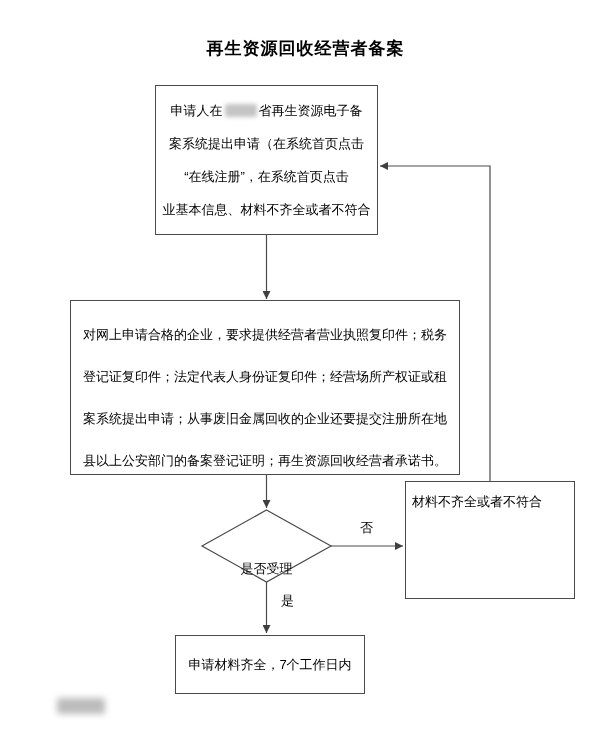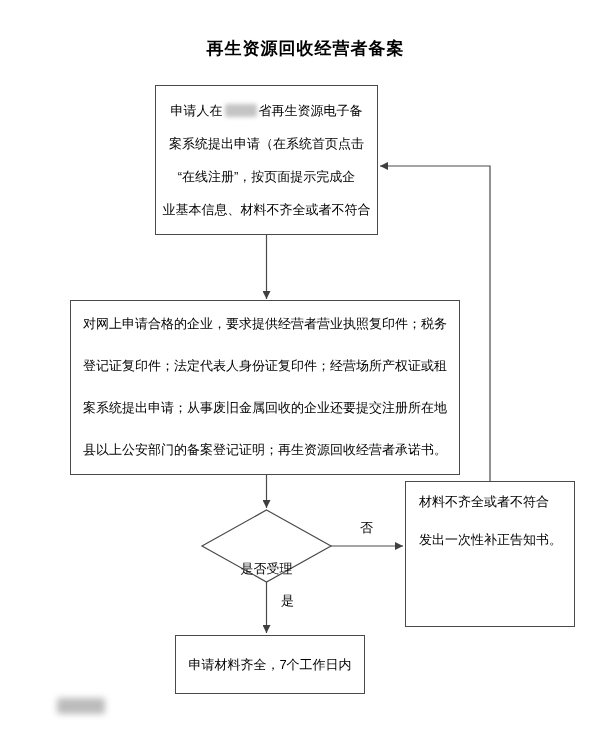--- a/index.html
+++ b/index.html
@@ -39,36 +39,36 @@
     width: 223px; height: 150px;
     display: flex;
     flex-direction: column;
     justify-content: center;
     text-align: center;
   }
   .box1 .line { line-height: 33px; white-space: nowrap; }
   .box2 {
     left: 70px; top: 300px;
     width: 390px; height: 175px;
-    padding: 2px 12px;
+    padding: 13px 12px;
   }
   .box2 .line { line-height: 42px; white-space: nowrap; }
   .diamond-label {
     position: absolute;
     left: 202px; top: 533px;
     width: 129px; height: 72px;
     display: flex;
     align-items: center;
     justify-content: center;
     font-size: 13px;
   }
   .reject-box {
     left: 405px; top: 481px;
-    width: 170px; height: 146px;
-    padding: 1px 13px;
+    width: 170px; height: 118px;
+    padding: 1px 6px;
   }
   .reject-box .line { line-height: 38px; white-space: nowrap; }
   .accept-box {
     left: 175px; top: 635px;
     width: 190px; height: 59px;
     display: flex;
     align-items: center;
     justify-content: center;
     white-space: nowrap;
   }
@@ -117,38 +117,37 @@
     </g>
   </svg>
 
   <h1 class="title">再生资源回收经营者备案</h1>
 
   <div class="box box1">
     <div class="line">
       <span>申请人在</span><span class="redact-inline"></span><span>省再生资源电子备</span>
     </div>
     <div class="line">案系统提出申请（在系统首页点击</div>
-    <div class="line">“在线注册”，按页面提示完成企</div>
+    <div class="line">“在线注册”，在系统首页点击</div>
     <div class="line">业基本信息、材料不齐全或者不符合</div>
   </div>
 
   <div class="box box2">
     <div class="line">对网上申请合格的企业，要求提供经营者营业执照复印件；税务</div>
     <div class="line">登记证复印件；法定代表人身份证复印件；经营场所产权证或租</div>
     <div class="line">案系统提出申请；从事废旧金属回收的企业还要提交注册所在地</div>
     <div class="line">县以上公安部门的备案登记证明；再生资源回收经营者承诺书。</div>
   </div>
 
   <div class="diamond-label">是否受理</div>
 
   <div class="branch-label label-no">否</div>
 
   <div class="box reject-box">
     <div class="line">材料不齐全或者不符合</div>
-    <div class="line">发出一次性补正告知书。</div>
   </div>
 
   <div class="branch-label label-yes">是</div>
 
   <div class="box accept-box">申请材料齐全，7个工作日内</div>
 
   <div class="redact-bottom"></div>
 
 </div>
 

